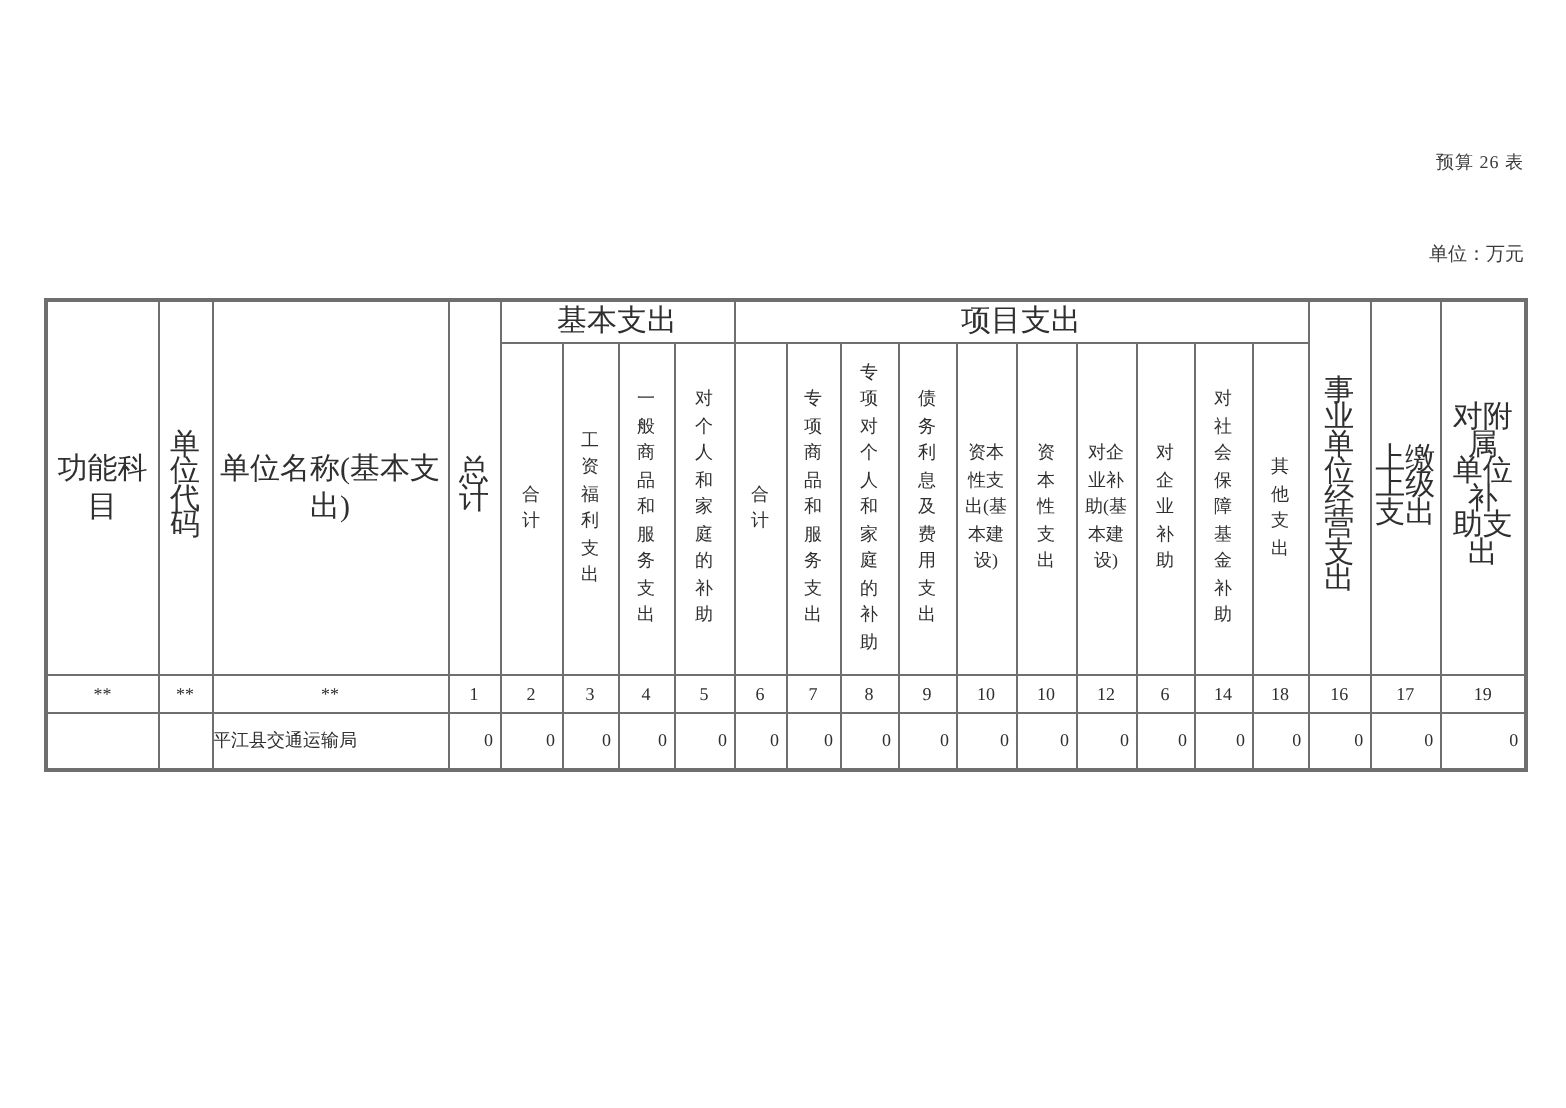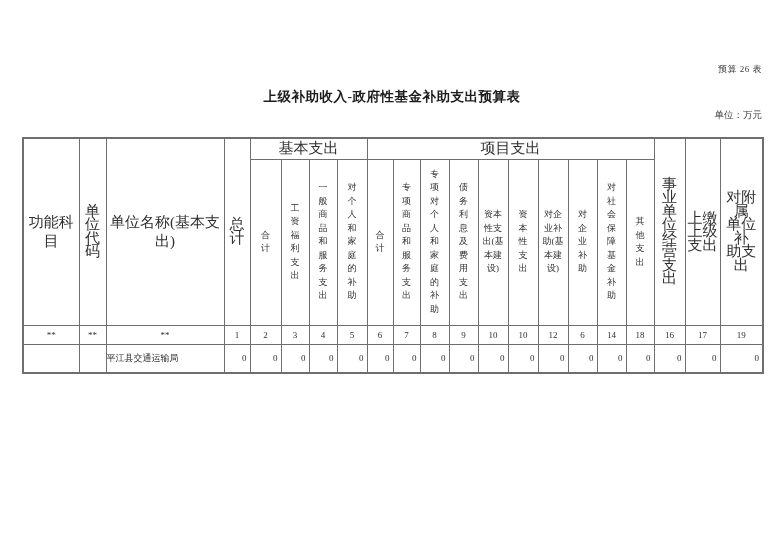--- a/index.html
+++ b/index.html
@@ -8,20 +8,21 @@
     width: 783px; height: 554px;
     background: #ffffff;
     font-family: "Liberation Serif", "DejaVu Serif", serif;
     color: #2f2f2f;
   }
   .sheet {
     position: relative;
     width: 783px; height: 407px;
     background: #ffffff;
     overflow: hidden;
+    margin-top: 12px;
   }
   .table-no {
     position: absolute;
     top: 63px; right: 21px;
     font-size: 9px;
     color: #3a3a3a;
     letter-spacing: 0.5px;
   }
   .page-title {
     position: absolute;
@@ -67,21 +68,20 @@
   td.num { text-align: right; padding-right: 3px; }
   td.name { text-align: left; padding-right: 3px; }
 </style>
 </head>
 <body>
 
 <div class="sheet">
 
   <div class="table-no">预算 26 表</div>
 
-  <div class="page-title">上级补助收入-政府性基金补助支出预算表</div>
 
   <div class="unit-note">单位：万元</div>
 
   <table class="budget">
     <colgroup>
       <col style="width:56px">
         <col style="width:27px">
         <col style="width:118px">
       <col style="width:26px">
         <col style="width:31px">

